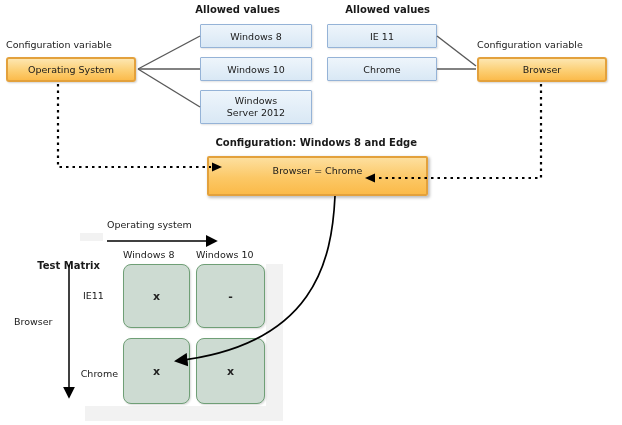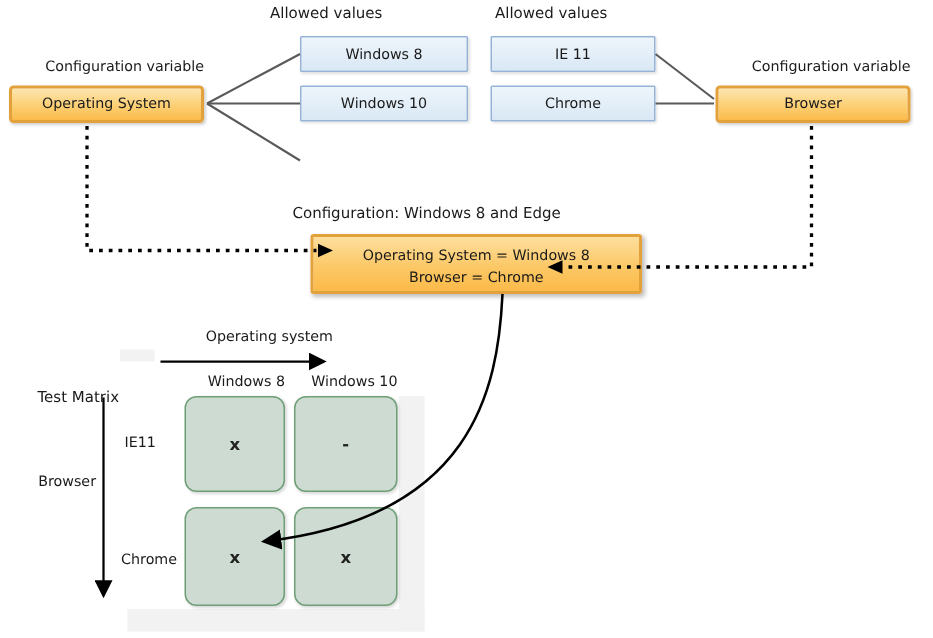--- a/index.html
+++ b/index.html
@@ -1,22 +1,22 @@
 <!DOCTYPE html>
 <html><head>
 <meta charset="utf-8">
 <style>
   html,body{margin:0;padding:0;background:#ffffff;}
   #stage{
     position:relative;width:622px;height:425px;background:#fff;overflow:hidden;
     font-family:"DejaVu Sans","Liberation Sans",sans-serif;color:#1a1a1a;
   }
   .abs{position:absolute;}
-  .lbl{font-size:9.5px;line-height:11px;text-align:right;white-space:nowrap;}
-  .bold-title{font-size:10px;font-weight:normal;text-align:left;white-space:nowrap;}
+  .lbl{font-size:9.5px;line-height:11px;text-align:left;white-space:nowrap;}
+  .bold-title{font-size:10px;font-weight:bold;text-align:right;white-space:nowrap;}
   .orange-box{
     box-sizing:border-box;border:2px solid #e3a13c;border-radius:3px;
     background:linear-gradient(to bottom,#fde6b0 0%,#fccf74 55%,#fbbb4c 100%);
     display:flex;align-items:center;justify-content:center;
     font-size:9.5px;box-shadow:1px 1px 2px rgba(0,0,0,0.18);
   }
   .blue-box{
     box-sizing:border-box;border:1.5px solid #95b3d7;border-radius:1px;
     background:linear-gradient(to bottom,#eef5fb 0%,#d9e8f5 100%);
     display:flex;align-items:center;justify-content:center;
@@ -58,32 +58,34 @@
     <span>Browser</span>
   </div>
 
   <div class="abs bold-title" style="left:180px;top:4px;width:100px;">Allowed values</div>
   <div class="abs blue-box" style="left:200px;top:24px;width:112px;height:24px;">
     <span>Windows 8</span>
   </div>
   <div class="abs blue-box" style="left:200px;top:57px;width:112px;height:24px;">
     <span>Windows 10</span>
   </div>
+  <div class="abs blue-box" style="left:200px;top:90px;width:112px;height:34px;">
+    <span class="val-narrow">Windows Server 2012</span>
+  </div>
 
   <div class="abs bold-title" style="left:330px;top:4px;width:100px;">Allowed values</div>
   <div class="abs blue-box" style="left:327px;top:24px;width:110px;height:24px;">
     <span>IE 11</span>
   </div>
   <div class="abs blue-box" style="left:327px;top:57px;width:110px;height:24px;">
     <span>Chrome</span>
   </div>
 
   <div class="abs bold-title" style="left:195px;top:137px;width:222px;font-size:10px;">Configuration: Windows 8 and Edge</div>
   <div class="abs config-box" style="left:207px;top:156px;width:221px;height:40px;">
-    <div>Operating System = Windows 8</div>
     <div>Browser = Chrome</div>
   </div>
 
   <div class="abs bold-title" style="left:25px;top:220px;width:75px;margin-top:40px;">Test Matrix</div>
   <div class="abs lbl" style="left:107px;top:219px;width:115px;">Operating system</div>
   <div class="abs lbl" style="left:14px;top:316px;width:50px;">Browser</div>
   <div class="abs lbl" style="left:123px;top:249px;width:67px;">Windows 8</div>
   <div class="abs lbl" style="left:196px;top:249px;width:69px;">Windows 10</div>
   <div class="abs lbl" style="left:83px;top:290px;width:35px;text-align:left;">IE11</div>
   <div class="abs lbl" style="left:68px;top:368px;width:50px;text-align:right;">Chrome</div>

